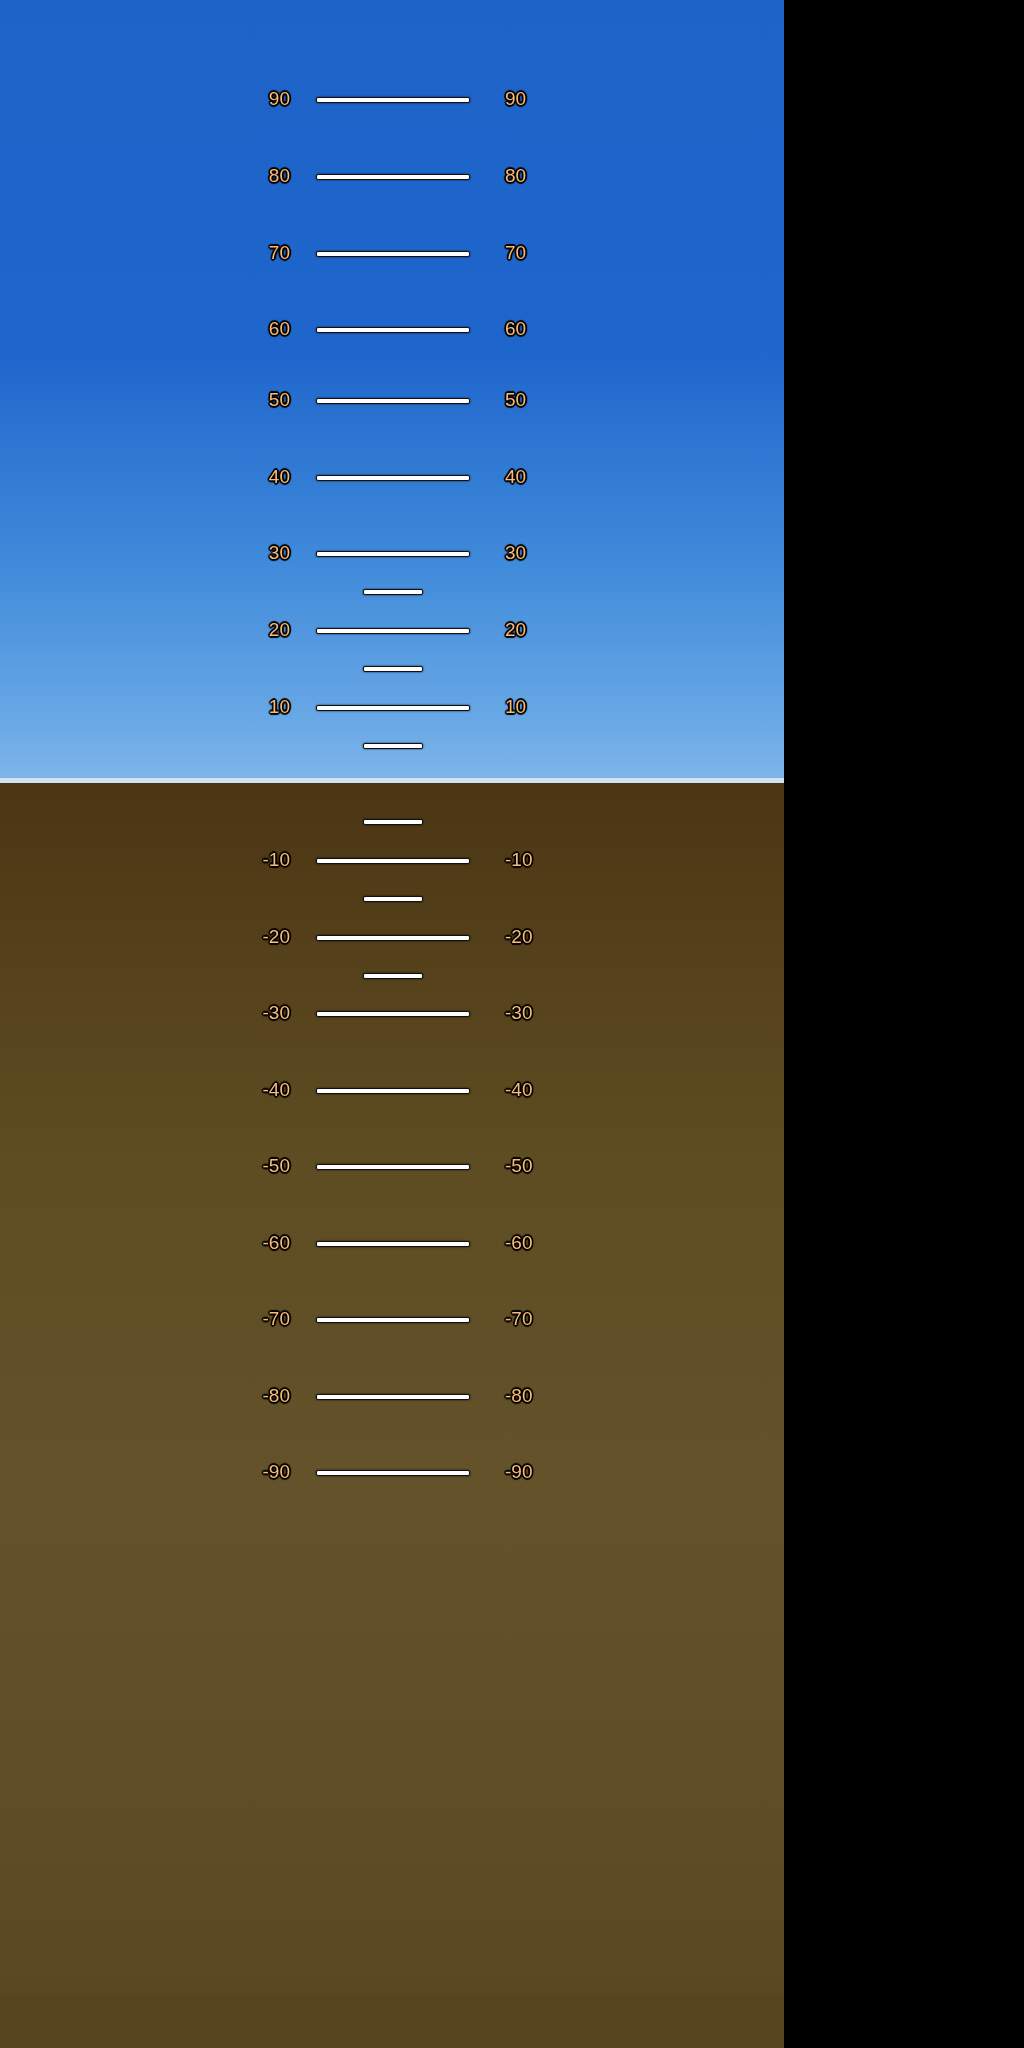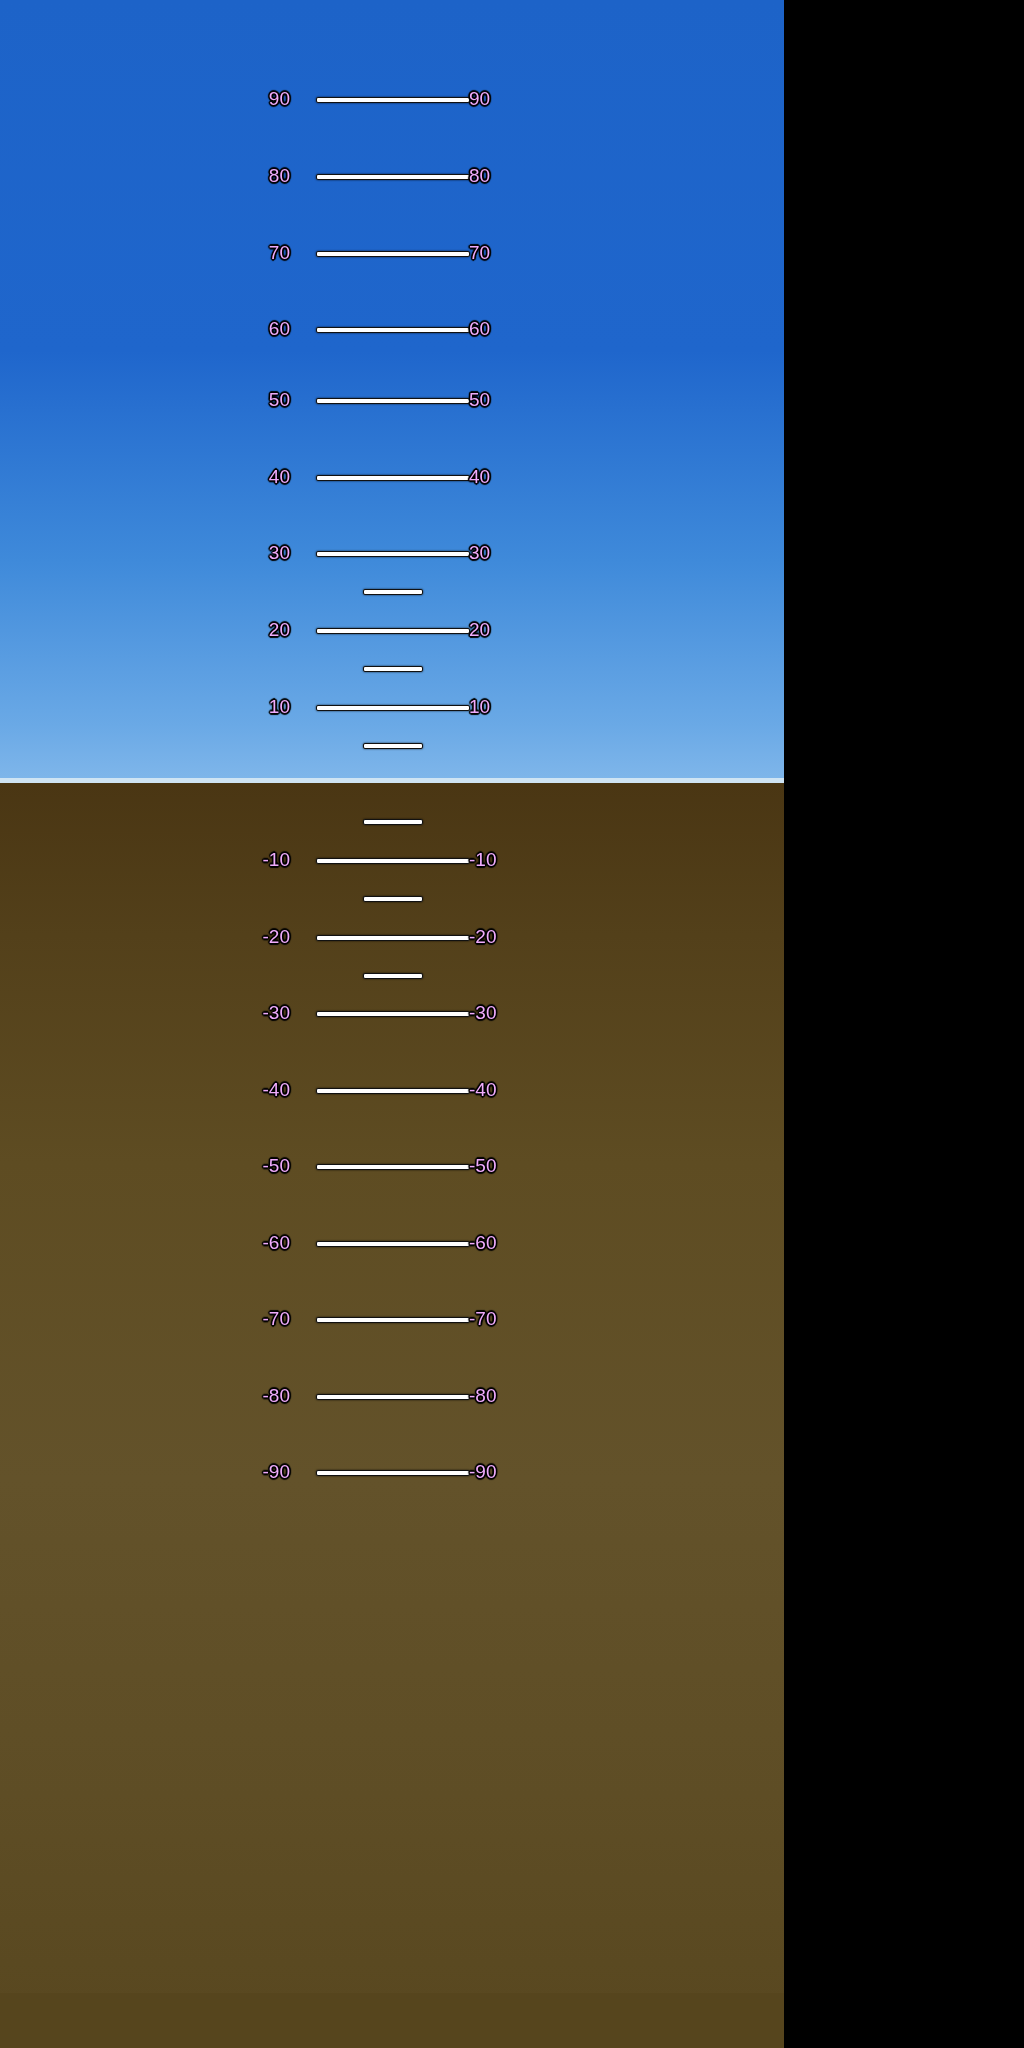--- a/index.html
+++ b/index.html
@@ -87,28 +87,29 @@
   
   .rung.minor .bar {
     left: 363px;
     width: 58px;
   }
   .label {
     position: absolute;
     top: -12px;
     font-size: 19px;
     line-height: 21px;
-    color: #f0abfc;
+    color: #fdba74;
     text-shadow:
       -1.6px 0 1px #000, 1.6px 0 1px #000,
       0 -1.6px 1px #000, 0 1.6px 1px #000,
       -1.2px -1.2px 1px #000, 1.2px 1.2px 1px #000,
       -1.2px 1.2px 1px #000, 1.2px -1.2px 1px #000;
     white-space: nowrap;
     letter-spacing: 0px;
+    margin-left: 36px;
   }
   .label.left {
     right: 494px;   
     text-align: right;
   }
   .label.right {
     left: 469px;
     text-align: left;
   }
 </style>

